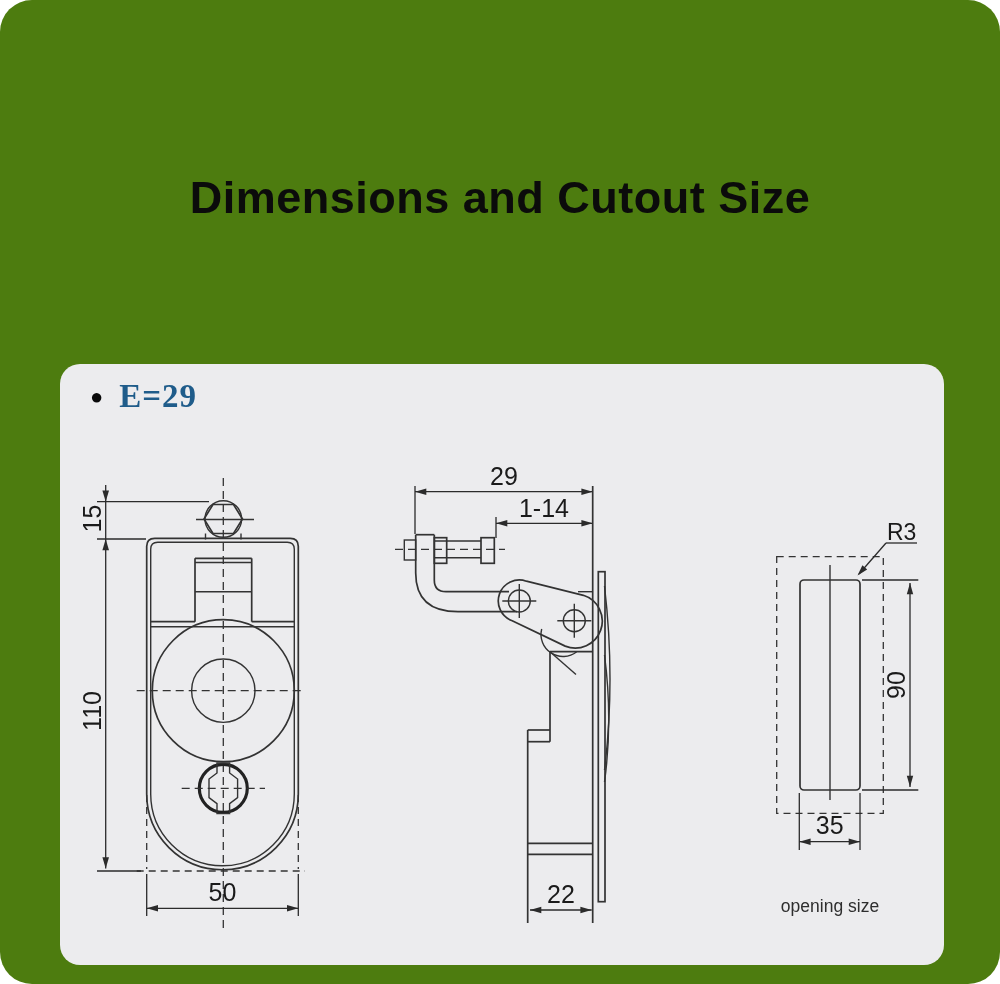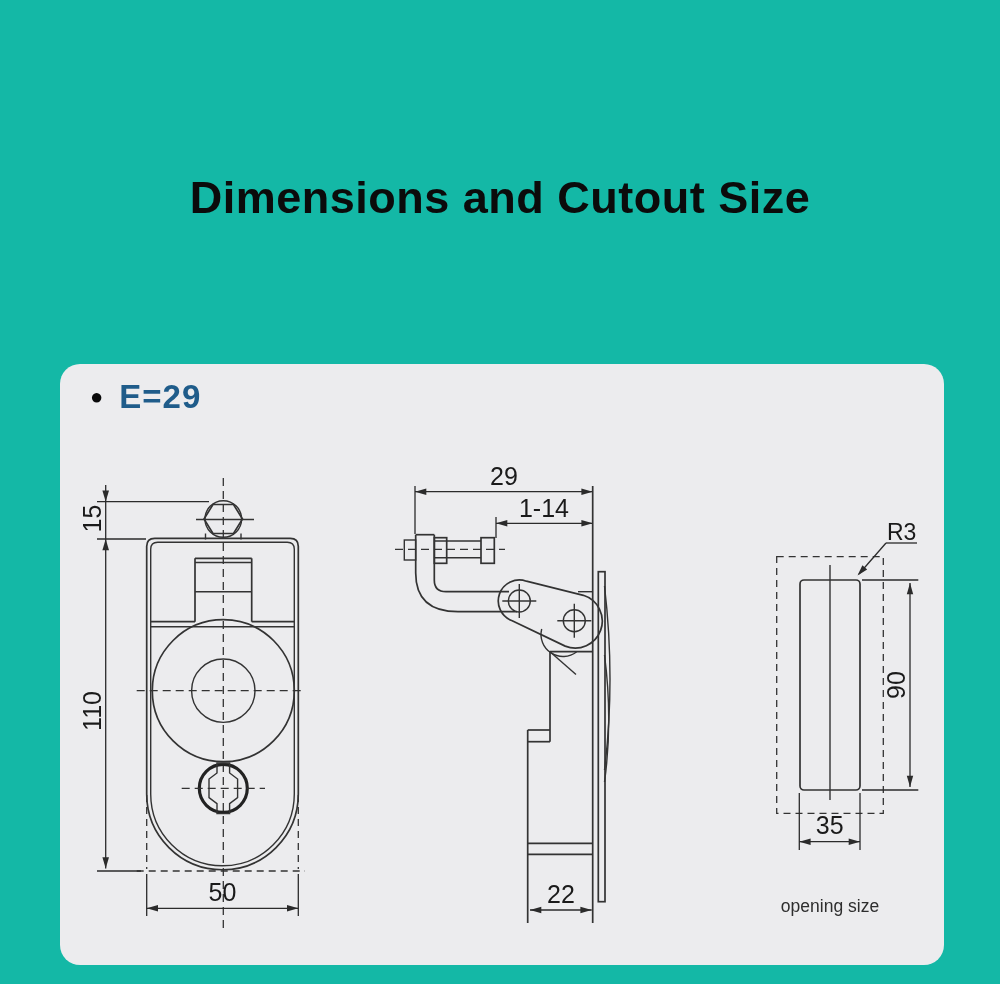--- a/index.html
+++ b/index.html
@@ -1,24 +1,24 @@
 <!DOCTYPE html>
 <html><head>
 <meta charset="utf-8">
 <style>
   html,body{margin:0;padding:0;background:#ffffff;}
-  .stage{position:relative;width:1000px;height:984px;background:#14b8a6;overflow:hidden;
-         font-family:"Liberation Sans",sans-serif;}
+  .stage{position:relative;width:1000px;height:984px;background:#4d7c0f;overflow:hidden;
+         font-family:"Liberation Sans",sans-serif;border-radius:32px;}
   .title{position:absolute;top:172px;left:0;width:1000px;text-align:center;
          font-size:45px;font-weight:700;color:#0b0b0b;letter-spacing:.5px;}
   .panel{position:absolute;left:60px;top:364px;width:884px;height:601px;
          background:#ececee;border-radius:20px;}
   .panel-heading{position:absolute;left:30px;top:14px;display:flex;align-items:center;}
   .bullet{font-size:22px;color:#0a0a0a;line-height:1;}
-  .heading-text{margin-left:16px;font-size:33px;font-weight:700;color:#1f5c8a;letter-spacing:1px;}
+  .heading-text{margin-left:16px;font-size:33px;font-weight:700;color:#1f5c8a;letter-spacing:1px;font-family:Liberation Serif, serif;}
   svg.drawing{position:absolute;left:0;top:0;}
   
   .ln  {stroke:#333;stroke-width:1.7;fill:none;}
   .thin{stroke:#333;stroke-width:1.4;fill:none;}
   .bold{stroke:#222;stroke-width:3.2;fill:none;}
   .cl  {stroke:#333;stroke-width:1.3;fill:none;stroke-dasharray:8 5;}
   .dl  {stroke:#333;stroke-width:1.3;fill:none;stroke-dasharray:7 5;}
   .dim {stroke:#2b2b2b;stroke-width:1.3;fill:none;}
   .arr {fill:#2b2b2b;stroke:none;}
   text.num{font-family:"Liberation Sans",sans-serif;font-size:25px;fill:#1a1a1a;}

